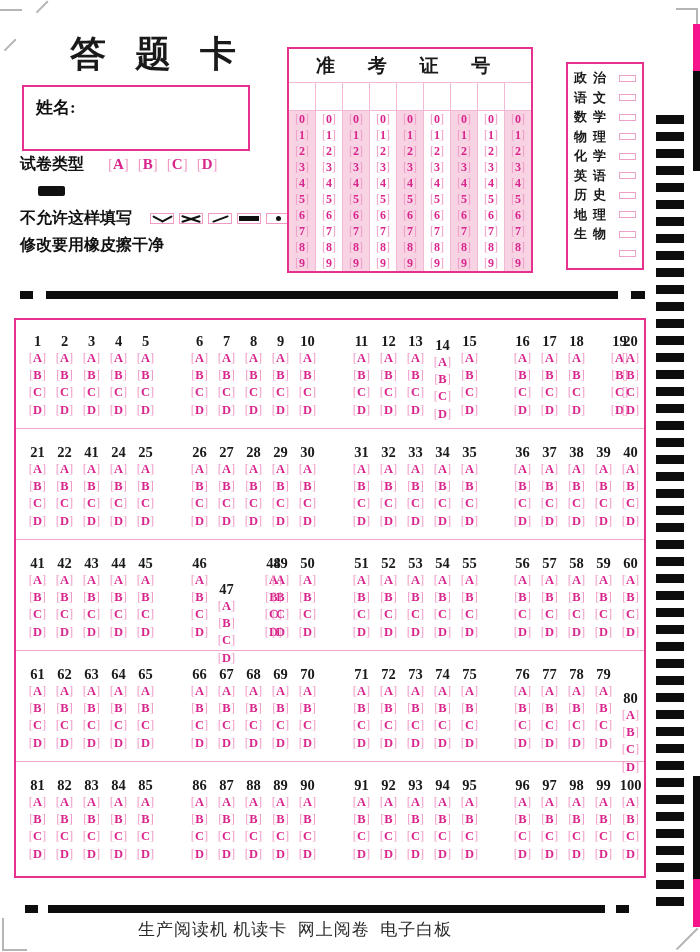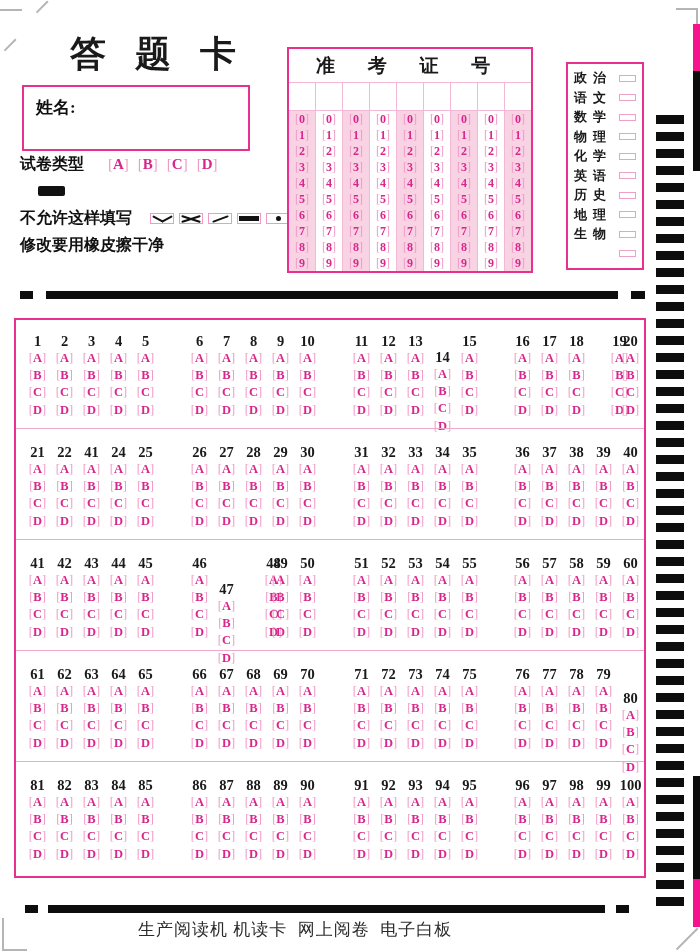--- a/index.html
+++ b/index.html
@@ -411,21 +411,21 @@
       <div class="opt"><span class="bcell"><span class="bk">[</span><span class="lt">C</span><span class="bk">]</span></span></div>
       <div class="opt"><span class="bcell"><span class="bk">[</span><span class="lt">D</span><span class="bk">]</span></span></div>
     </div>
     <div class="q-col" style="left: 386px; top: 12px;">
       <div class="q-num">13</div>
       <div class="opt"><span class="bcell"><span class="bk">[</span><span class="lt">A</span><span class="bk">]</span></span></div>
       <div class="opt"><span class="bcell"><span class="bk">[</span><span class="lt">B</span><span class="bk">]</span></span></div>
       <div class="opt"><span class="bcell"><span class="bk">[</span><span class="lt">C</span><span class="bk">]</span></span></div>
       <div class="opt"><span class="bcell"><span class="bk">[</span><span class="lt">D</span><span class="bk">]</span></span></div>
     </div>
-    <div class="q-col" style="left: 413px; top: 28px; text-align: center;">
+    <div class="q-col" style="left: 413px; top: 16px; text-align: center;">
       <div class="q-num">14</div>
       <div class="opt"><span class="bcell"><span class="bk">[</span><span class="lt">A</span><span class="bk">]</span></span></div>
       <div class="opt"><span class="bcell"><span class="bk">[</span><span class="lt">B</span><span class="bk">]</span></span></div>
       <div class="opt"><span class="bcell"><span class="bk">[</span><span class="lt">C</span><span class="bk">]</span></span></div>
       <div class="opt"><span class="bcell"><span class="bk">[</span><span class="lt">D</span><span class="bk">]</span></span></div>
     </div>
     <div class="q-col" style="left: 440px; top: 12px;">
       <div class="q-num">15</div>
       <div class="opt"><span class="bcell"><span class="bk">[</span><span class="lt">A</span><span class="bk">]</span></span></div>
       <div class="opt"><span class="bcell"><span class="bk">[</span><span class="lt">B</span><span class="bk">]</span></span></div>

